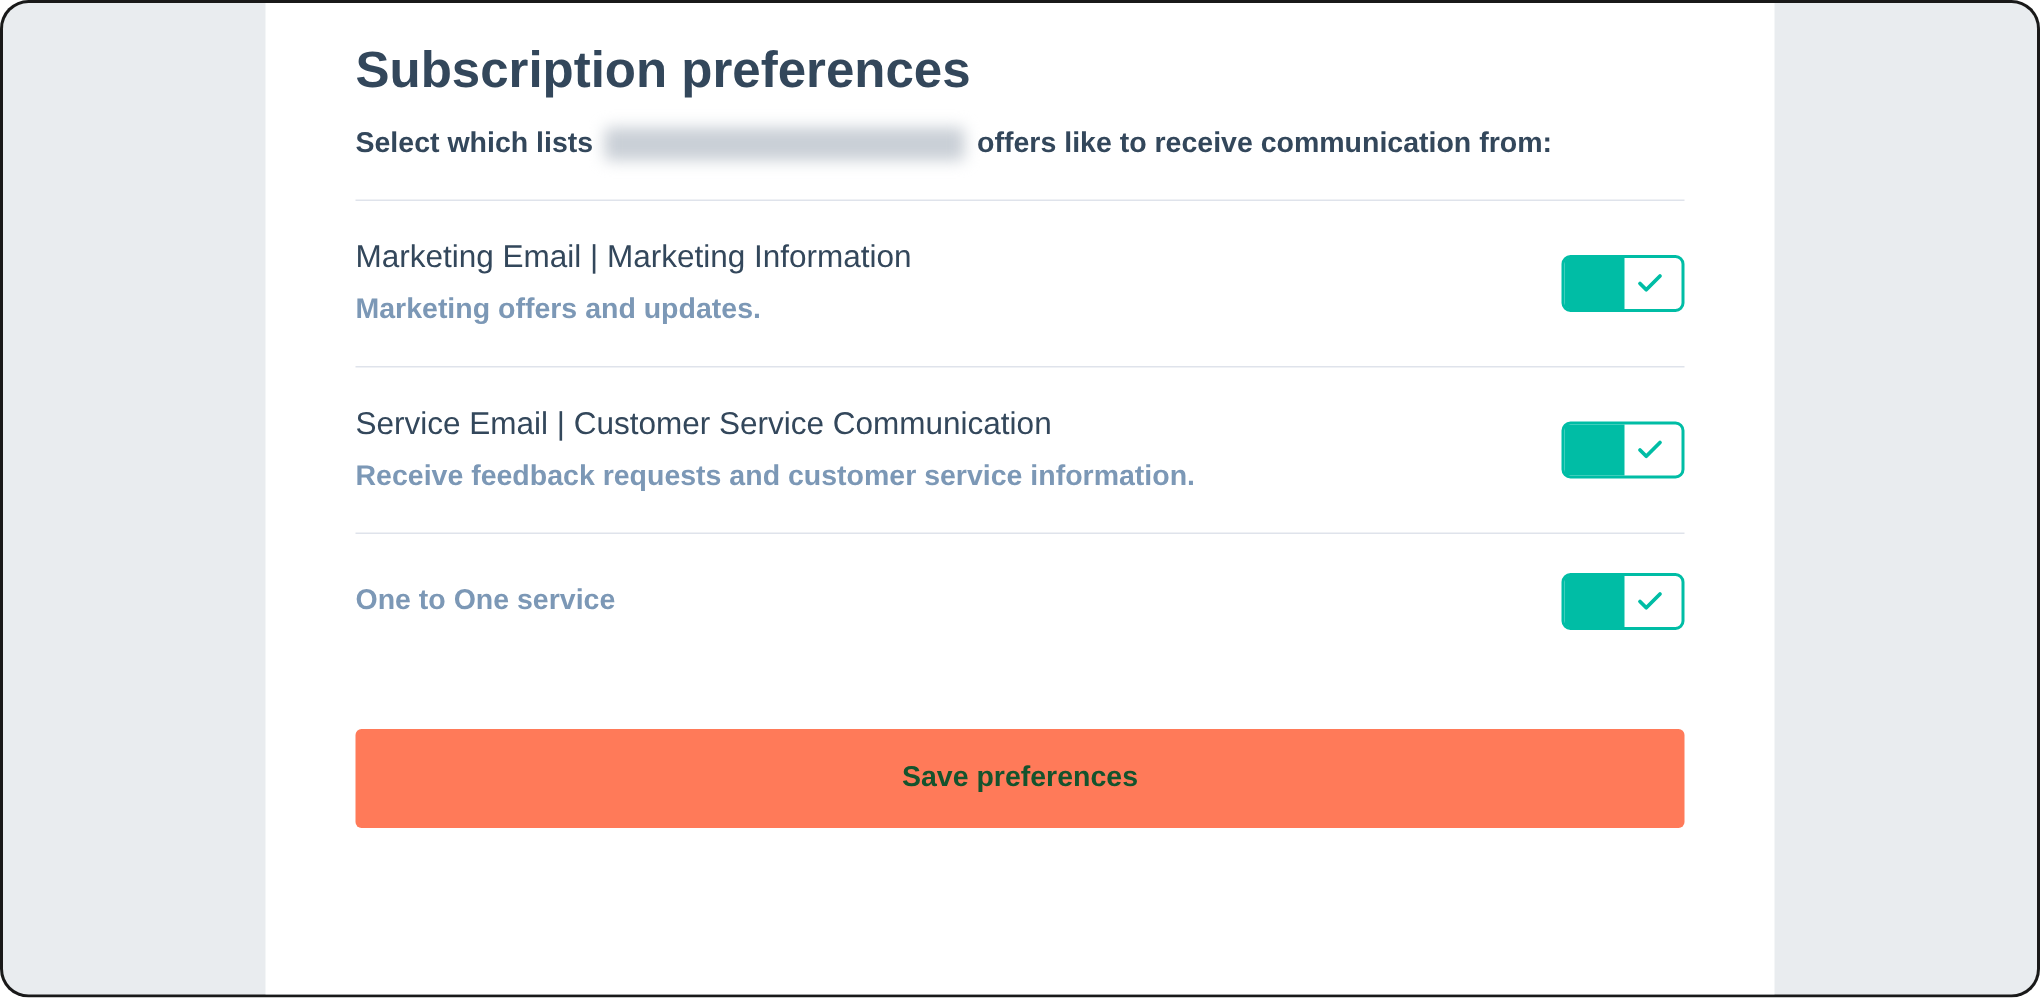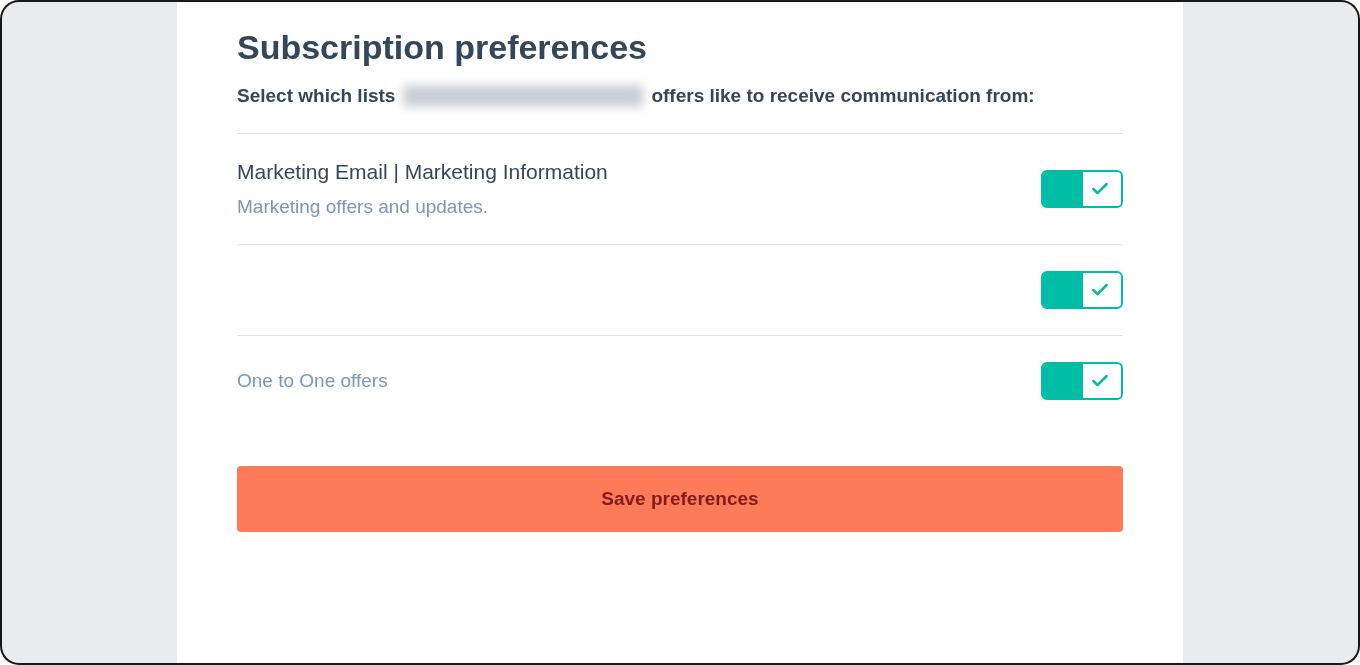--- a/index.html
+++ b/index.html
@@ -75,21 +75,21 @@
       padding-right: 40px;
     }
     .pref-title {
       font-size: 21px;
       font-weight: 400;
       color: #33475b;
       margin-bottom: 12px;
     }
     .pref-desc {
       font-size: 19px;
-      font-weight: 400;
+      font-weight: 700;
       color: #7c98b6;
     }
     .toggle {
       width: 82px;
       height: 38px;
       border: 2px solid #00bda5;
       border-radius: 6px;
       background: #fff;
       position: relative;
       cursor: pointer;
@@ -119,21 +119,21 @@
       height: 20px;
       stroke: #00bda5;
       stroke-width: 3;
       fill: none;
       stroke-linecap: round;
       stroke-linejoin: round;
     }
     .save-button {
       width: 100%;
       background: #ff7a59;
-      color: #7f1d1d;
+      color: #14532d;
       font-size: 19px;
       font-weight: 600;
       border: none;
       border-radius: 4px;
       padding: 22px 0;
       margin-top: 40px;
       cursor: pointer;
       text-align: center;
     }
   </style>
@@ -165,36 +165,38 @@
               <polyline points="4 12 9 17 20 6"></polyline>
             </svg>
         </div>
       </div>
     </div>
 
     <hr class="divider">
 
     <div class="pref-row">
       <div class="pref-text">
+        <div class="pref-title">Service Email | Customer Service Communication</div>
+        <div class="pref-desc">Receive feedback requests and customer service information.</div>
       </div>
       <div class="toggle">
         <div class="toggle-fill"></div>
         <div class="toggle-check">
           <svg viewBox="0 0 24 24">
               <polyline points="4 12 9 17 20 6"></polyline>
             </svg>
         </div>
       </div>
     </div>
 
     <hr class="divider">
 
     <div class="pref-row">
       <div class="pref-text">
-        <div class="pref-desc">One to One offers</div>
+        <div class="pref-desc">One to One service</div>
       </div>
       <div class="toggle">
         <div class="toggle-fill"></div>
         <div class="toggle-check">
           <svg viewBox="0 0 24 24">
               <polyline points="4 12 9 17 20 6"></polyline>
             </svg>
         </div>
       </div>
     </div>

